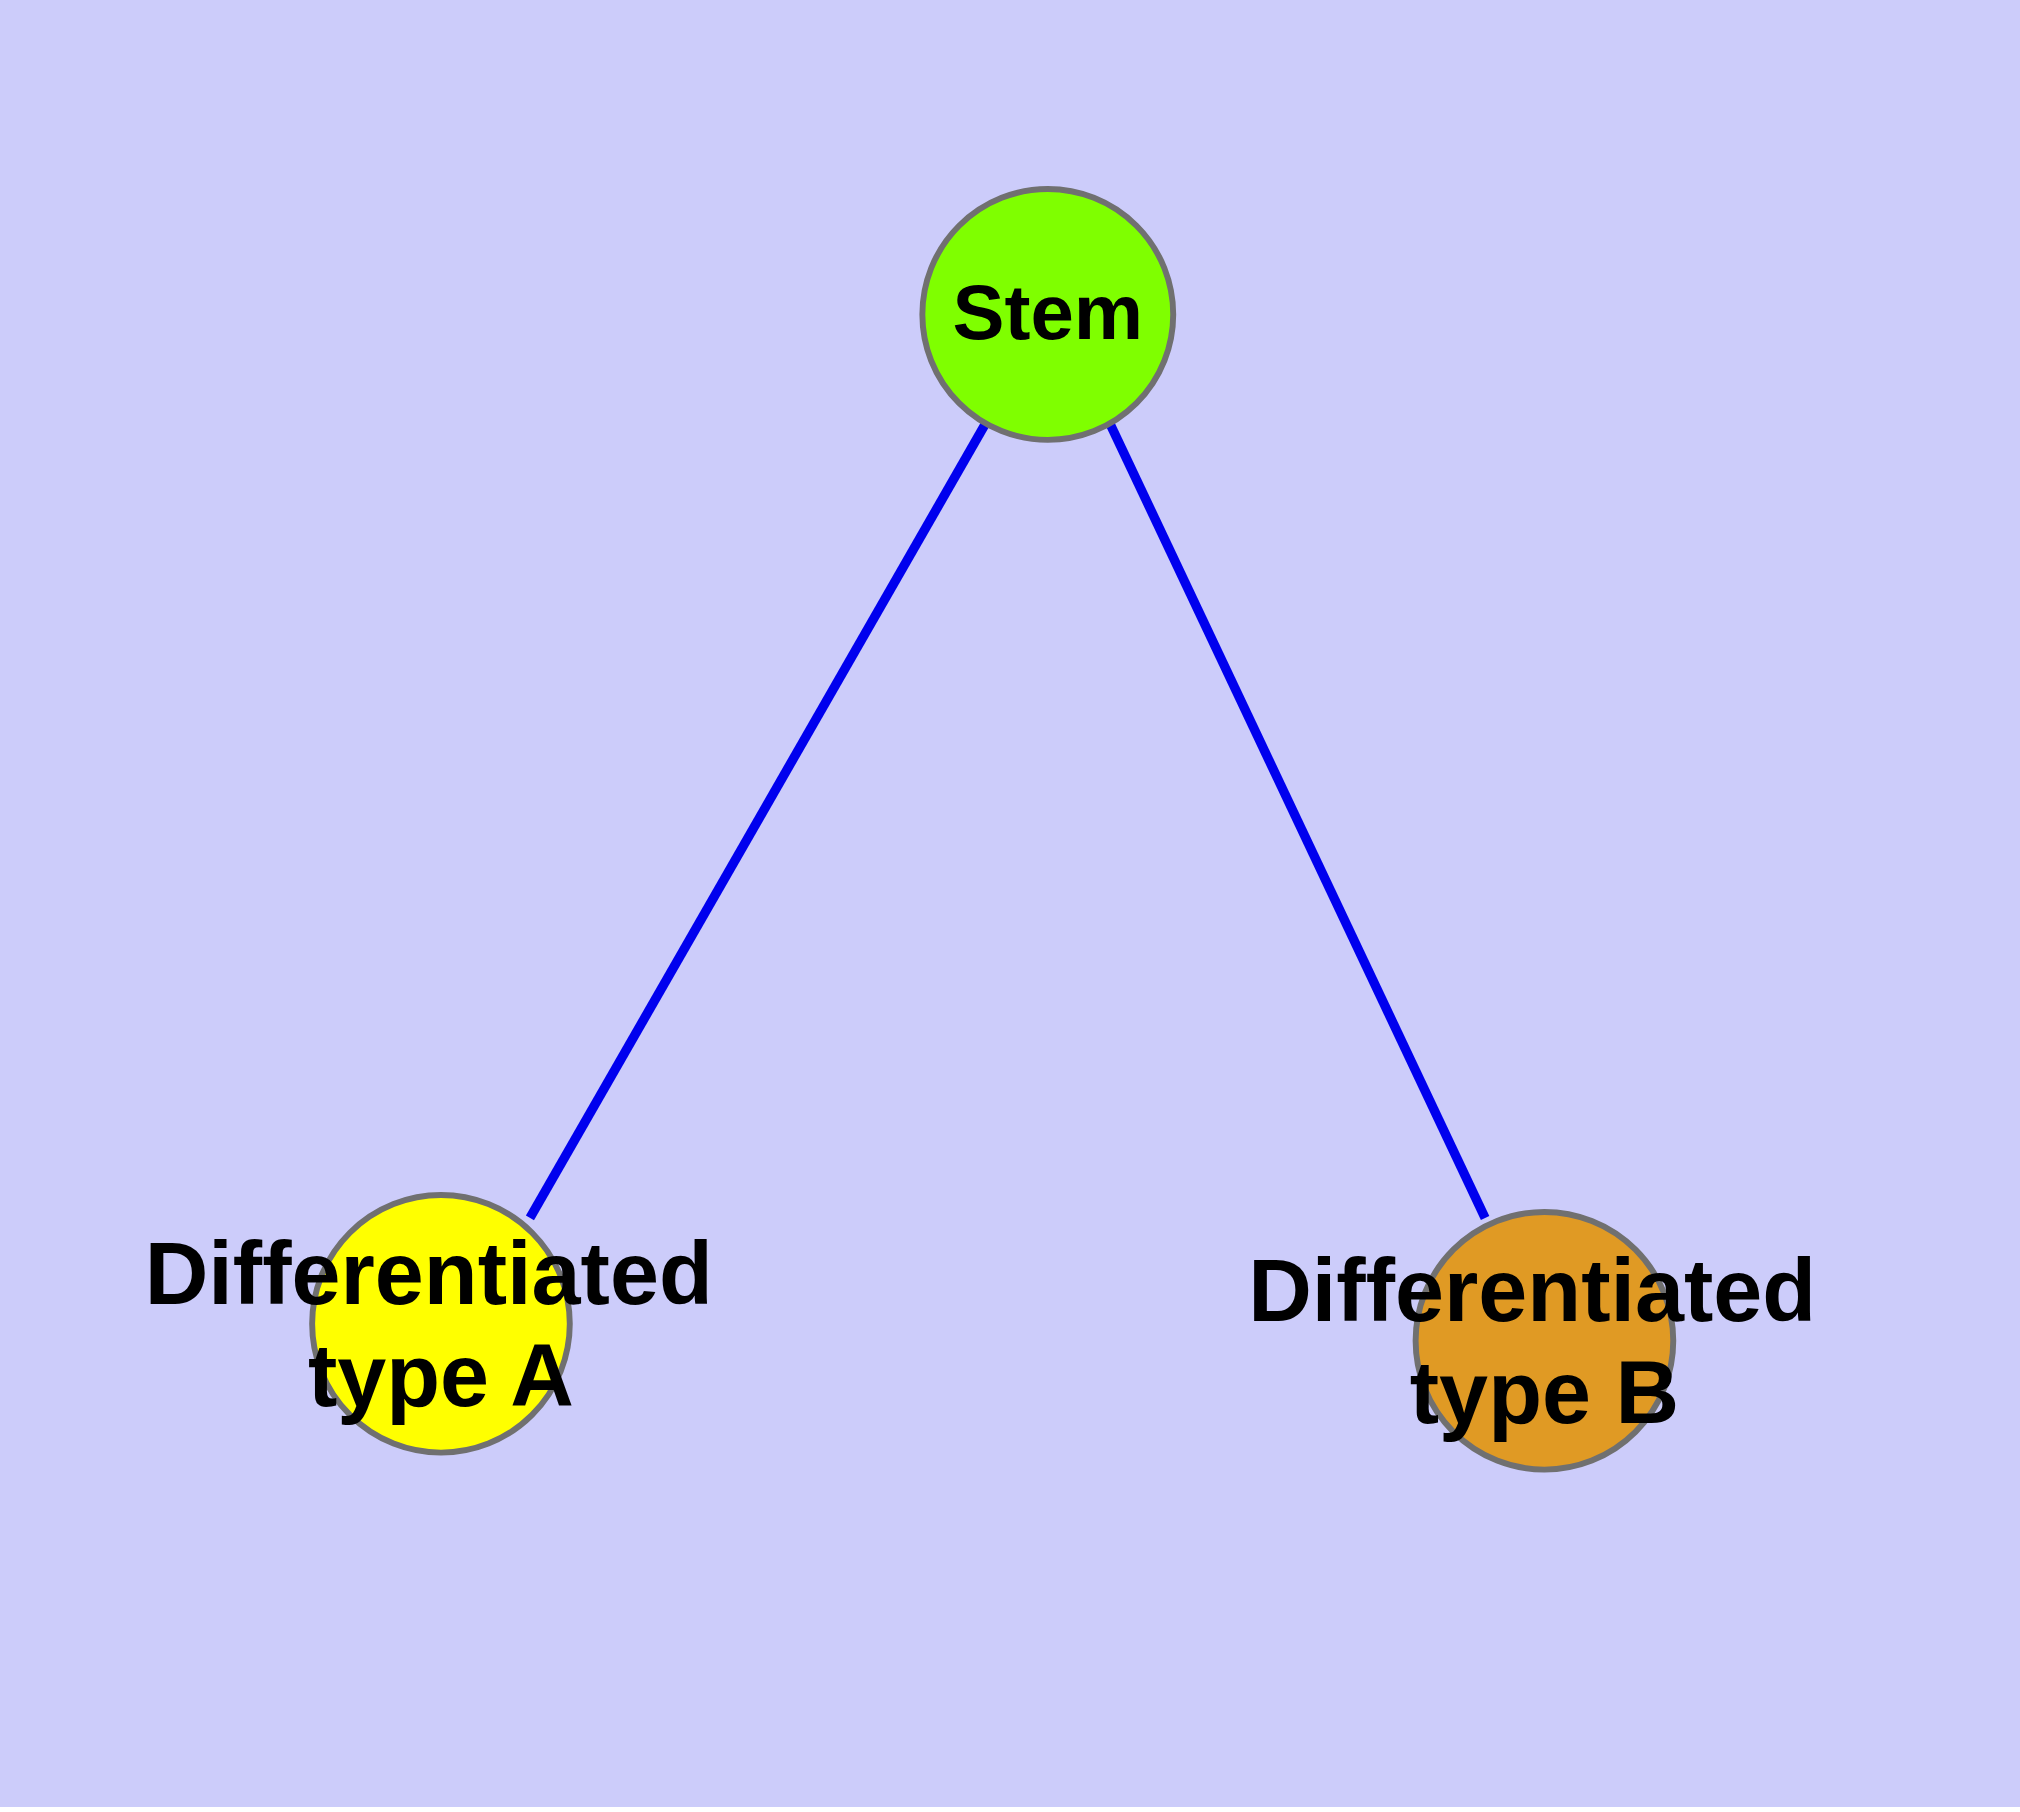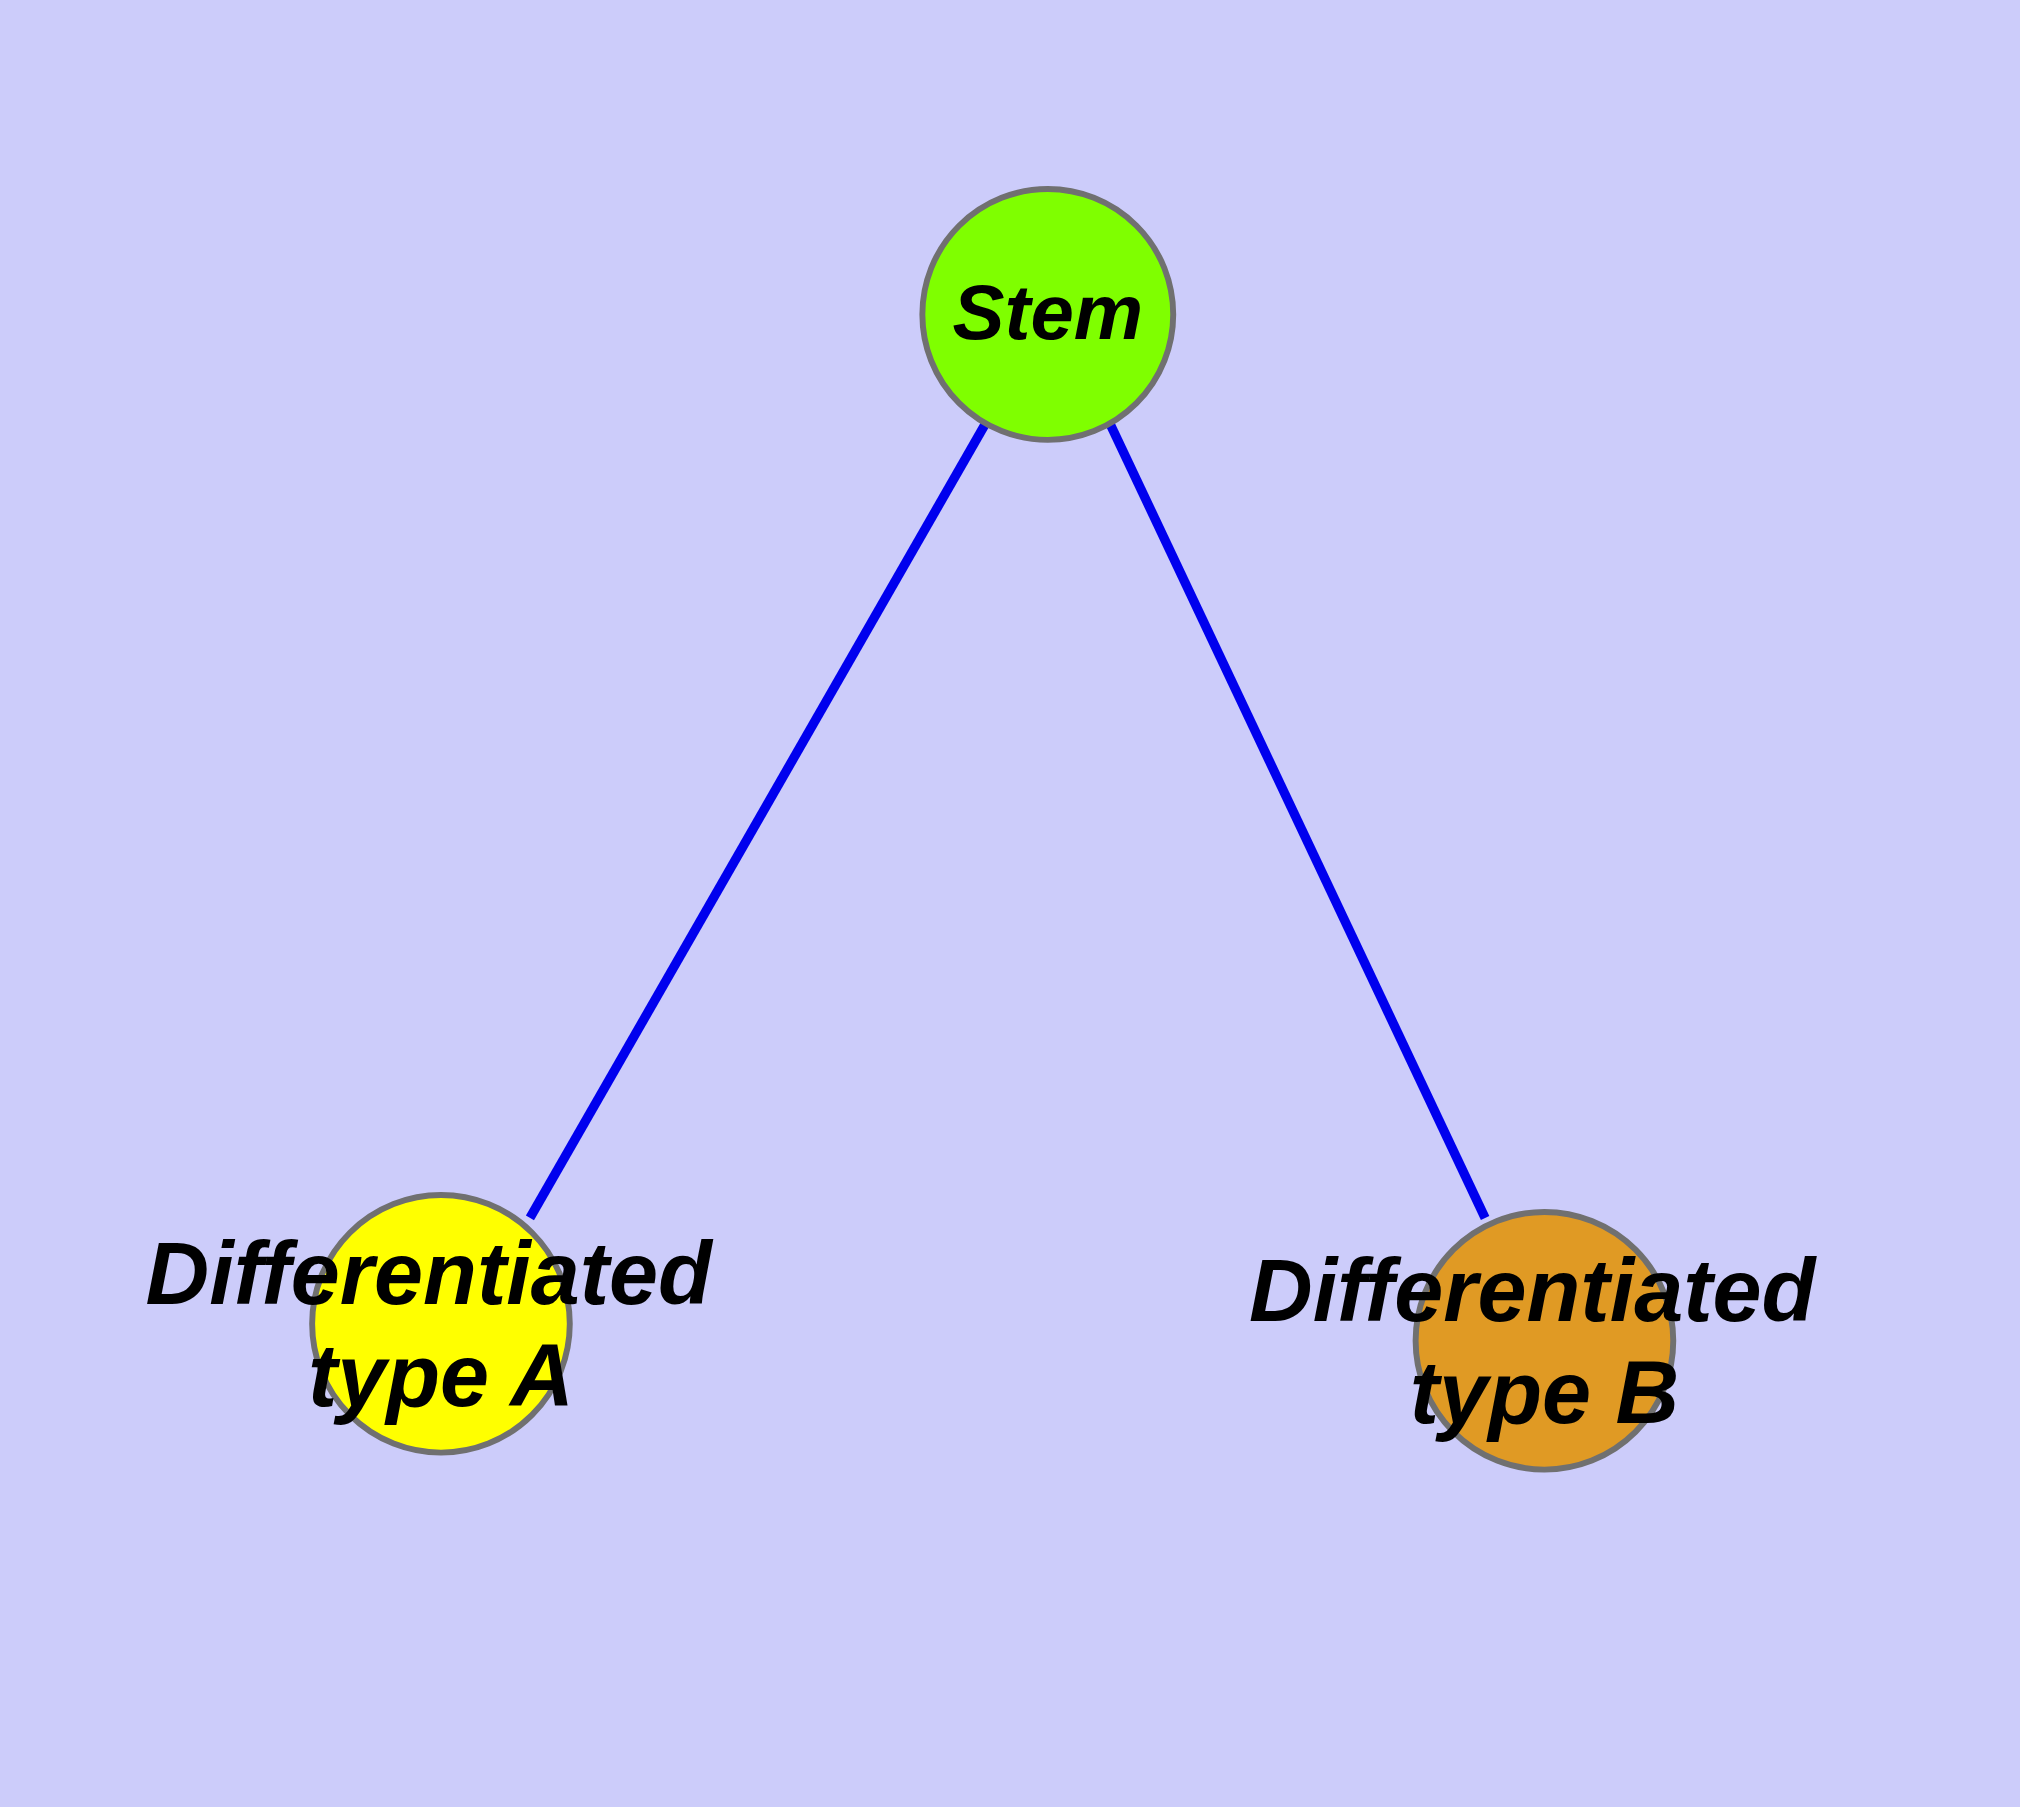--- a/index.html
+++ b/index.html
@@ -8,21 +8,20 @@
     padding: 0;
     background: #ffffff;
   }
   #canvas {
     position: relative;
     width: 2021px;
     height: 1812px;
     overflow: hidden;
     background: #ccccfa;
     font-family: "Liberation Sans", sans-serif;
-    font-style: italic;
   }
   #graph-svg {
     position: absolute;
     left: 0;
     top: 0;
     width: 2021px;
     height: 1812px;
     display: block;
   }
   .node-circle {

